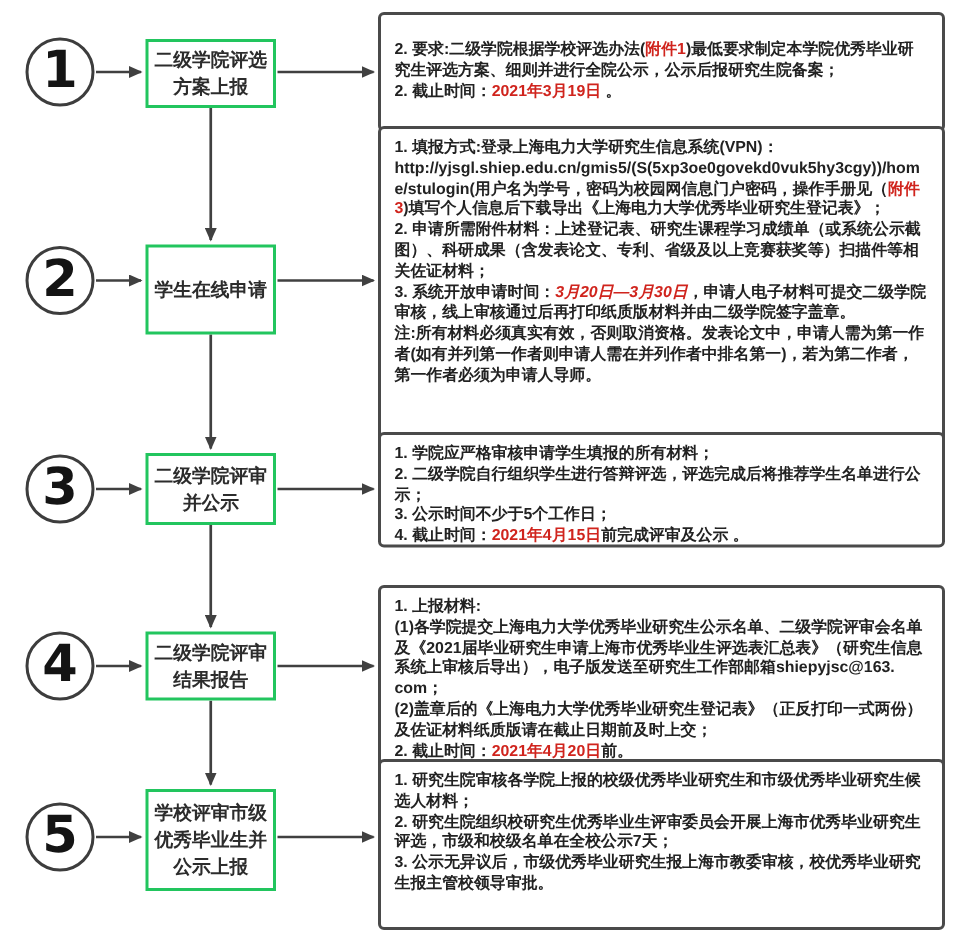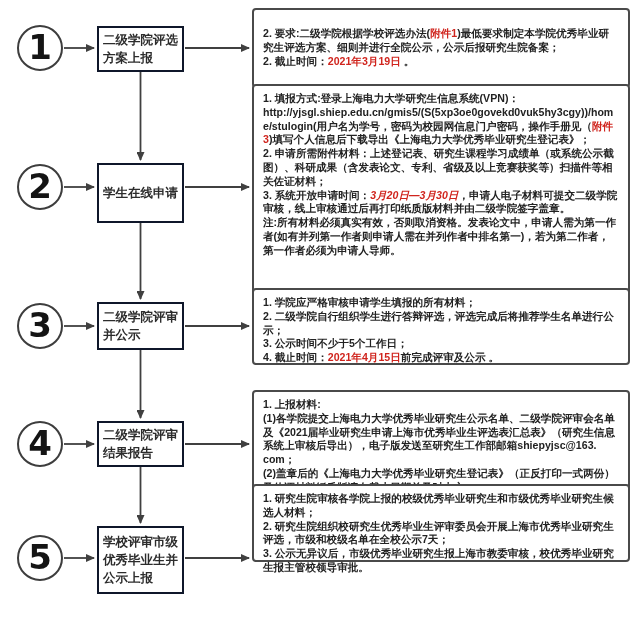--- a/index.html
+++ b/index.html
@@ -12,22 +12,22 @@
     position:absolute;left:17px;width:46px;height:46px;box-sizing:border-box;
     border:2.5px solid #3d3d3d;border-radius:50%;background:#fff;
     display:flex;align-items:center;justify-content:center;
   }
   .circle .num{
     font-family:"DejaVu Sans",sans-serif;font-weight:700;font-size:34px;
     color:#141414;line-height:1;transform:translateY(-1px);
   }
   .midbox{
     position:absolute;left:97px;width:87px;box-sizing:border-box;background:#fff;
-    border:2px solid #0f172a;display:flex;align-items:center;justify-content:center;
-    font-size:12.5px;font-weight:700;color:#2c2c2c;
+    border:2px solid #22c55e;display:flex;align-items:center;justify-content:center;
+    text-align:center;font-size:12.5px;font-weight:700;color:#2c2c2c;
     white-space:pre-line;line-height:1.45;
   }
   .rbox{
     position:absolute;left:252px;width:378px;box-sizing:border-box;background:#fff;
     border:2px solid #4a4a4a;border-radius:4px;padding:6px 9px;
     font-size:10.6px;font-weight:700;color:#222222;line-height:13.8px;
     overflow-wrap:anywhere;text-align:left;
   }
   .rbox.vcenter{display:flex;flex-direction:column;justify-content:center;}
   .rbox .para{margin:0;}
@@ -117,19 +117,19 @@
     </div>
 
   <div class="circle" style="top:535px;">
     <span class="num">5</span>
   </div>
   <div class="midbox" style="top:526px;height:68px;">
     <span>学校评审市级
 优秀毕业生并
 公示上报</span>
   </div>
-  <div class="rbox" style="top:484px;height:78px;">
+  <div class="rbox" style="top:506px;height:114px;">
       <div class="para"><span>1. 研究生院审核各学院上报的校级优秀毕业研究生和市级优秀毕业研究生候选人材料；</span></div>
       <div class="para"><span>2. 研究生院组织校研究生优秀毕业生评审委员会开展上海市优秀毕业研究生评选，市级和校级名单在全校公示7天；</span></div>
       <div class="para"><span>3. 公示无异议后，市级优秀毕业研究生报上海市教委审核，校优秀毕业研究生报主管校领导审批。</span></div>
     </div>
 
 </div>
 
 </body></html>

